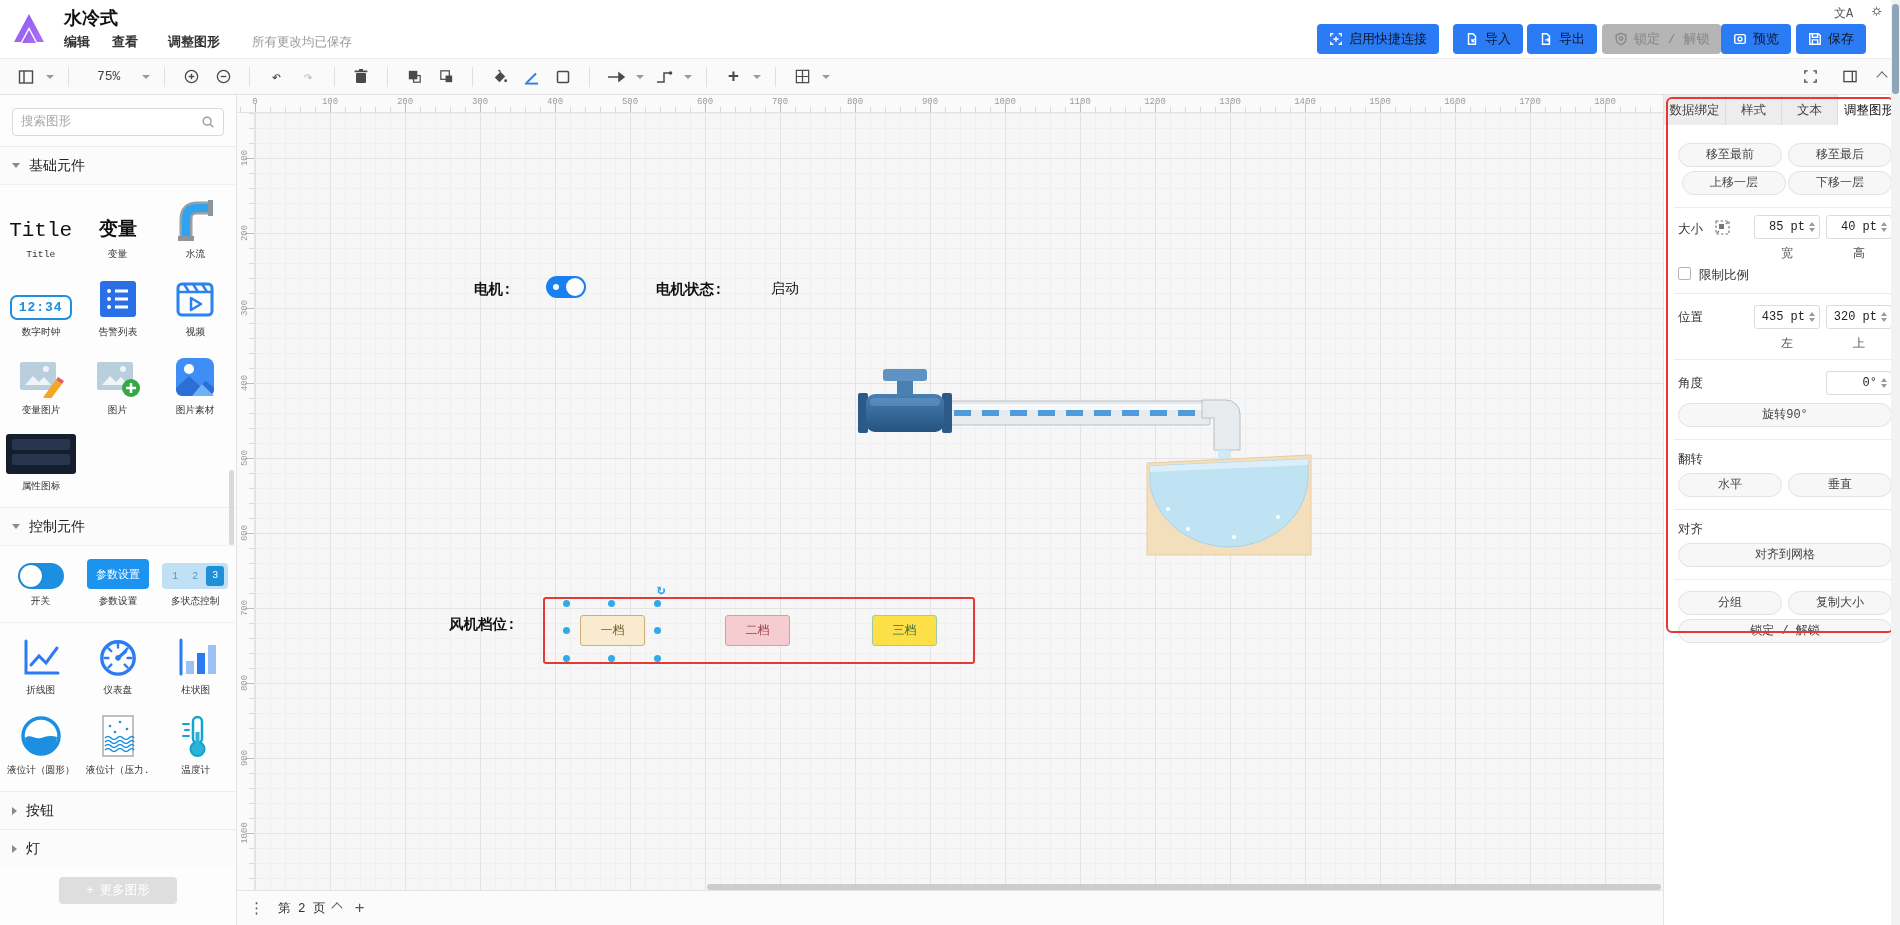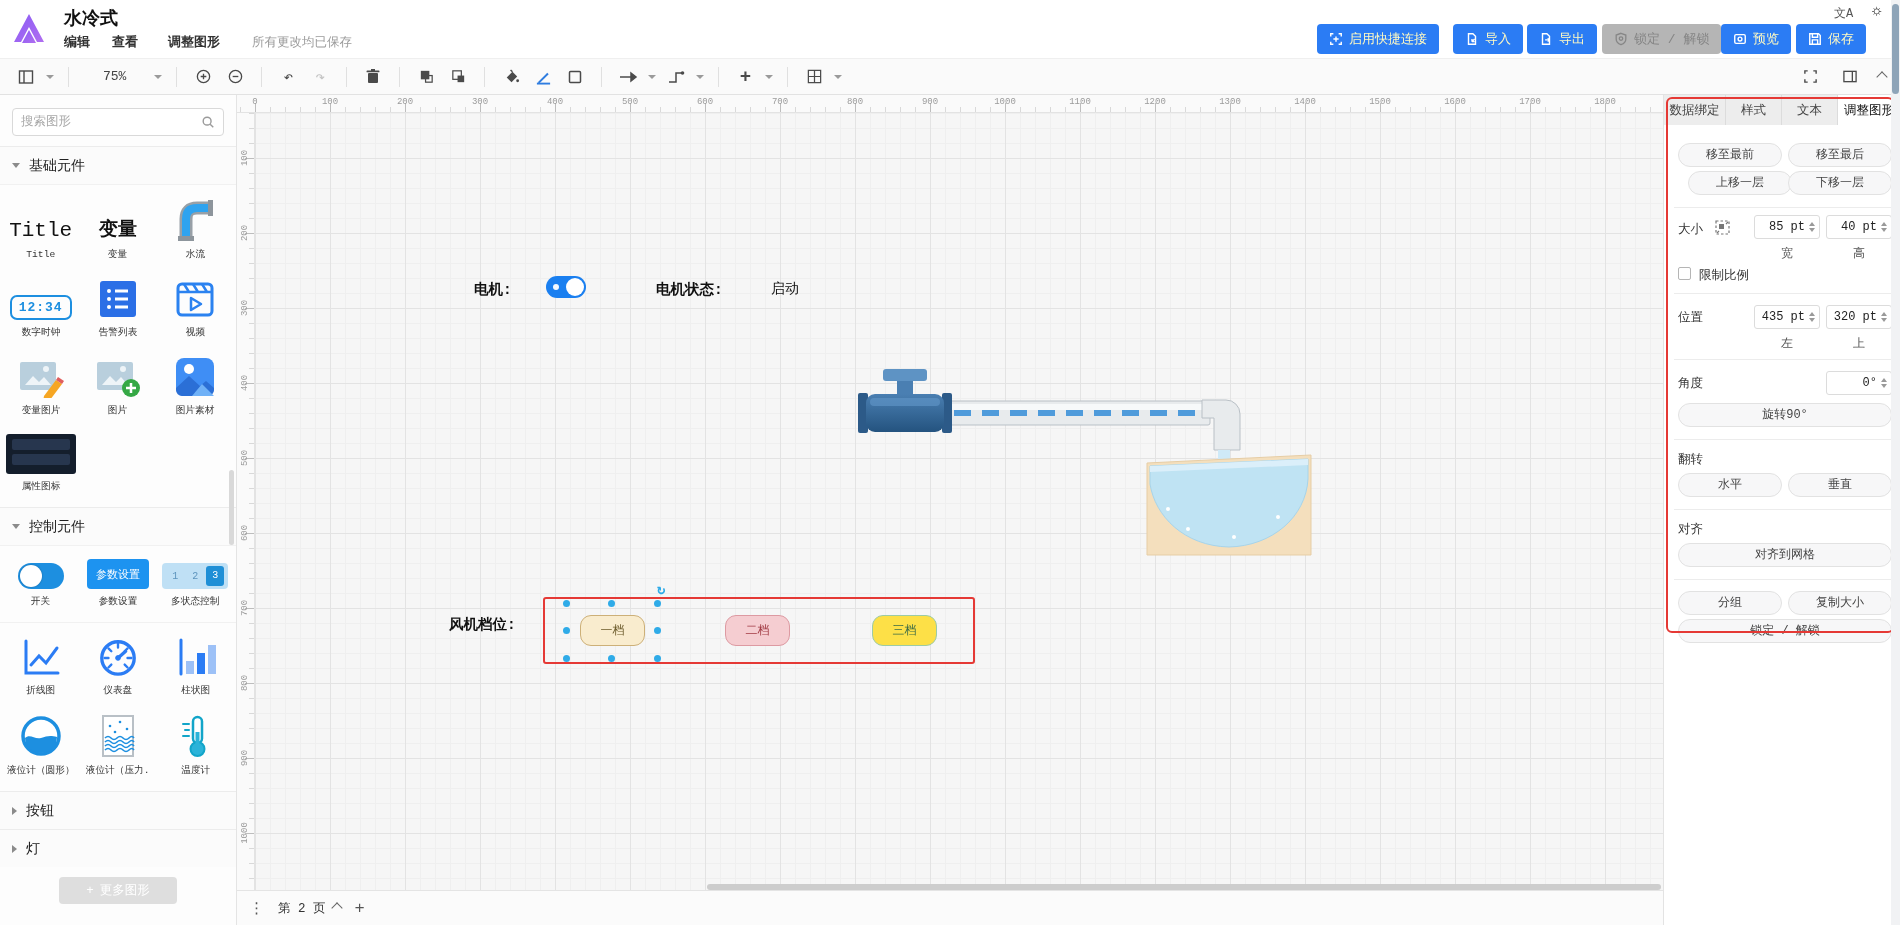--- a/index.html
+++ b/index.html
@@ -11,30 +11,30 @@
 #app{position:relative;width:1900px;height:925px;background:#fff;overflow:hidden;
      font-family:Liberation Mono, monospace;color:#222}
 .abs{position:absolute}
 
 
 #header{position:absolute;left:0;top:0;width:1900px;height:58px;background:#fff}
 .app-title{position:absolute;left:64px;top:6px;font-size:18px;font-weight:600;color:#111}
 .menu-item{position:absolute;top:33px;font-size:13px;color:#333;font-weight:600}
 .save-status{position:absolute;top:34px;font-size:12.5px;color:#9a9a9a}
 .hbtn{position:absolute;top:24px;height:30px;display:inline-flex;align-items:center;gap:6px;
-      padding:0 12px;background:var(--accent);color:#fef9c3;font-size:13px;border-radius:4px;cursor:pointer;white-space:nowrap}
+      padding:0 12px;background:var(--accent);color:#0f172a;font-size:13px;border-radius:4px;cursor:pointer;white-space:nowrap}
 .hbtn.gray{background:#b5b5b5;color:#858585}
 .hicon{display:inline-flex}
 
 
 #toolbar{position:absolute;left:0;top:58px;width:1900px;height:37px;background:#fafafa;
    border-top:1px solid #efefef;border-bottom:1px solid #e2e2e2;display:flex;align-items:center;padding:0 14px;gap:8px}
 .tsep{width:1px;height:20px;background:#e0e0e0;margin:0 6px}
 .ticon{width:24px;height:24px;display:flex;align-items:center;justify-content:center;color:#4a4a4a;cursor:pointer}
-.tzoom{font-size:13px;color:#444;margin:0 20px}
+.tzoom{font-size:13px;color:#444;margin:0 14px}
 .dcar{width:0;height:0;border-left:4px solid transparent;border-right:4px solid transparent;border-top:4.5px solid #9a9a9a}
 .tright{margin-left:auto;display:flex;align-items:center;gap:16px}
 .chev{width:8px;height:8px;border-left:1.6px solid #666;border-top:1.6px solid #666;transform:rotate(45deg)}
 
 
 #sidebar{position:absolute;left:0;top:95px;width:237px;height:830px;background:#fdfdfd;
   border-right:1px solid #e4e4e4;overflow:hidden}
 .search{margin:13px 12px 10px;height:28px;border:1px solid #d9d9d9;border-radius:4px;background:#fff;
   display:flex;align-items:center;padding:0 8px}
 .search input{border:0;outline:0;flex:1;font-size:12.5px;color:#444;background:transparent;font-family:inherit}
@@ -76,21 +76,21 @@
 #grid{position:absolute;left:18px;top:18px;width:1408px;height:777px;
   background-image:linear-gradient(#e3e3e3 1px,transparent 1px),linear-gradient(90deg,#e3e3e3 1px,transparent 1px),
                    linear-gradient(#efefef 1px,transparent 1px),linear-gradient(90deg,#efefef 1px,transparent 1px);
   background-size:75px 75px,75px 75px,15px 15px,15px 15px;
   background-position:0 45px,0 0,0 0,0 0}
 .cvlabel{position:absolute;font-size:14.5px;font-weight:bold;color:#111;white-space:nowrap}
 .cvvalue{position:absolute;font-size:14px;color:#111;white-space:nowrap}
 .cvtoggle{position:absolute;width:40px;height:22px;border-radius:11px;background:var(--toggle-blue);cursor:pointer}
 .cvtoggle b{position:absolute;left:20px;top:2px;width:18px;height:18px;border-radius:50%;background:#fff}
 .cvtoggle i{position:absolute;left:7px;top:8px;width:6px;height:6px;border-radius:50%;background:rgba(255,255,255,.95)}
-.gear{position:absolute;width:65px;height:31px;border-radius:11px;display:flex;align-items:center;justify-content:center;font-size:12px;cursor:pointer}
+.gear{position:absolute;width:65px;height:31px;border-radius:3px;display:flex;align-items:center;justify-content:center;font-size:12px;cursor:pointer}
 .g1{background:#f9ecce;border:1px solid #cdb078;color:#6b5a2a}
 .g2{background:#f5cdd1;border:1px solid #dd9aa2;color:#a23b44}
 .g3{background:#fde047;border:1px solid #9ccba6;color:#3c6b47}
 .ann{position:absolute;border:2px solid var(--annotation-red);border-radius:3px}
 .hdot{position:absolute;width:7px;height:7px;border-radius:50%;background:var(--selection-blue)}
 .rot{position:absolute;color:var(--selection-blue);font-size:14px;font-weight:bold;cursor:grab}
 .hscroll{position:absolute;left:470px;top:789px;width:954px;height:6px;border-radius:3px;background:#cdcdcd;cursor:pointer}
 
 
 #footer{position:absolute;left:237px;top:890px;width:1426px;height:35px;background:#fbfbfb;border-top:1px solid #e4e4e4;
@@ -617,21 +617,21 @@
     <div class="ptabs">
       <span class="ptab" style="flex:0 0 62px">数据绑定</span>
       <span class="ptab" style="flex:0 0 56px">样式</span>
       <span class="ptab" style="flex:0 0 56px">文本</span>
       <span class="ptab active" style="flex:1">调整图形</span>
     </div>
 
     <div class="pbody">
       <span class="pbtn" style="left:0;top:8px;width:104px">移至最前</span>
       <span class="pbtn" style="left:110px;top:8px;width:104px">移至最后</span>
-      <span class="pbtn" style="left:10px;top:36px;width:104px">上移一层</span>
+      <span class="pbtn" style="left:4px;top:36px;width:104px">上移一层</span>
       <span class="pbtn" style="left:110px;top:36px;width:104px">下移一层</span>
       <span class="pdiv" style="top:72px"></span>
 
       <span class="plabel" style="left:0;top:86px">大小</span>
       <svg class="abs" style="left:36px;top:84px" width="17" height="17" viewBox="0 0 17 17" fill="none" stroke="#777" stroke-width="1.2">
         <rect x="2" y="2" width="13" height="13" stroke-dasharray="2.5 2"></rect>
           <rect x="5" y="5" width="5" height="5" fill="#777" stroke="none"></rect>
         <path d="M12 5l2-2M5 12l-2 2"></path>
         </svg>
       <span class="pinput" style="left:76px;top:80px">

